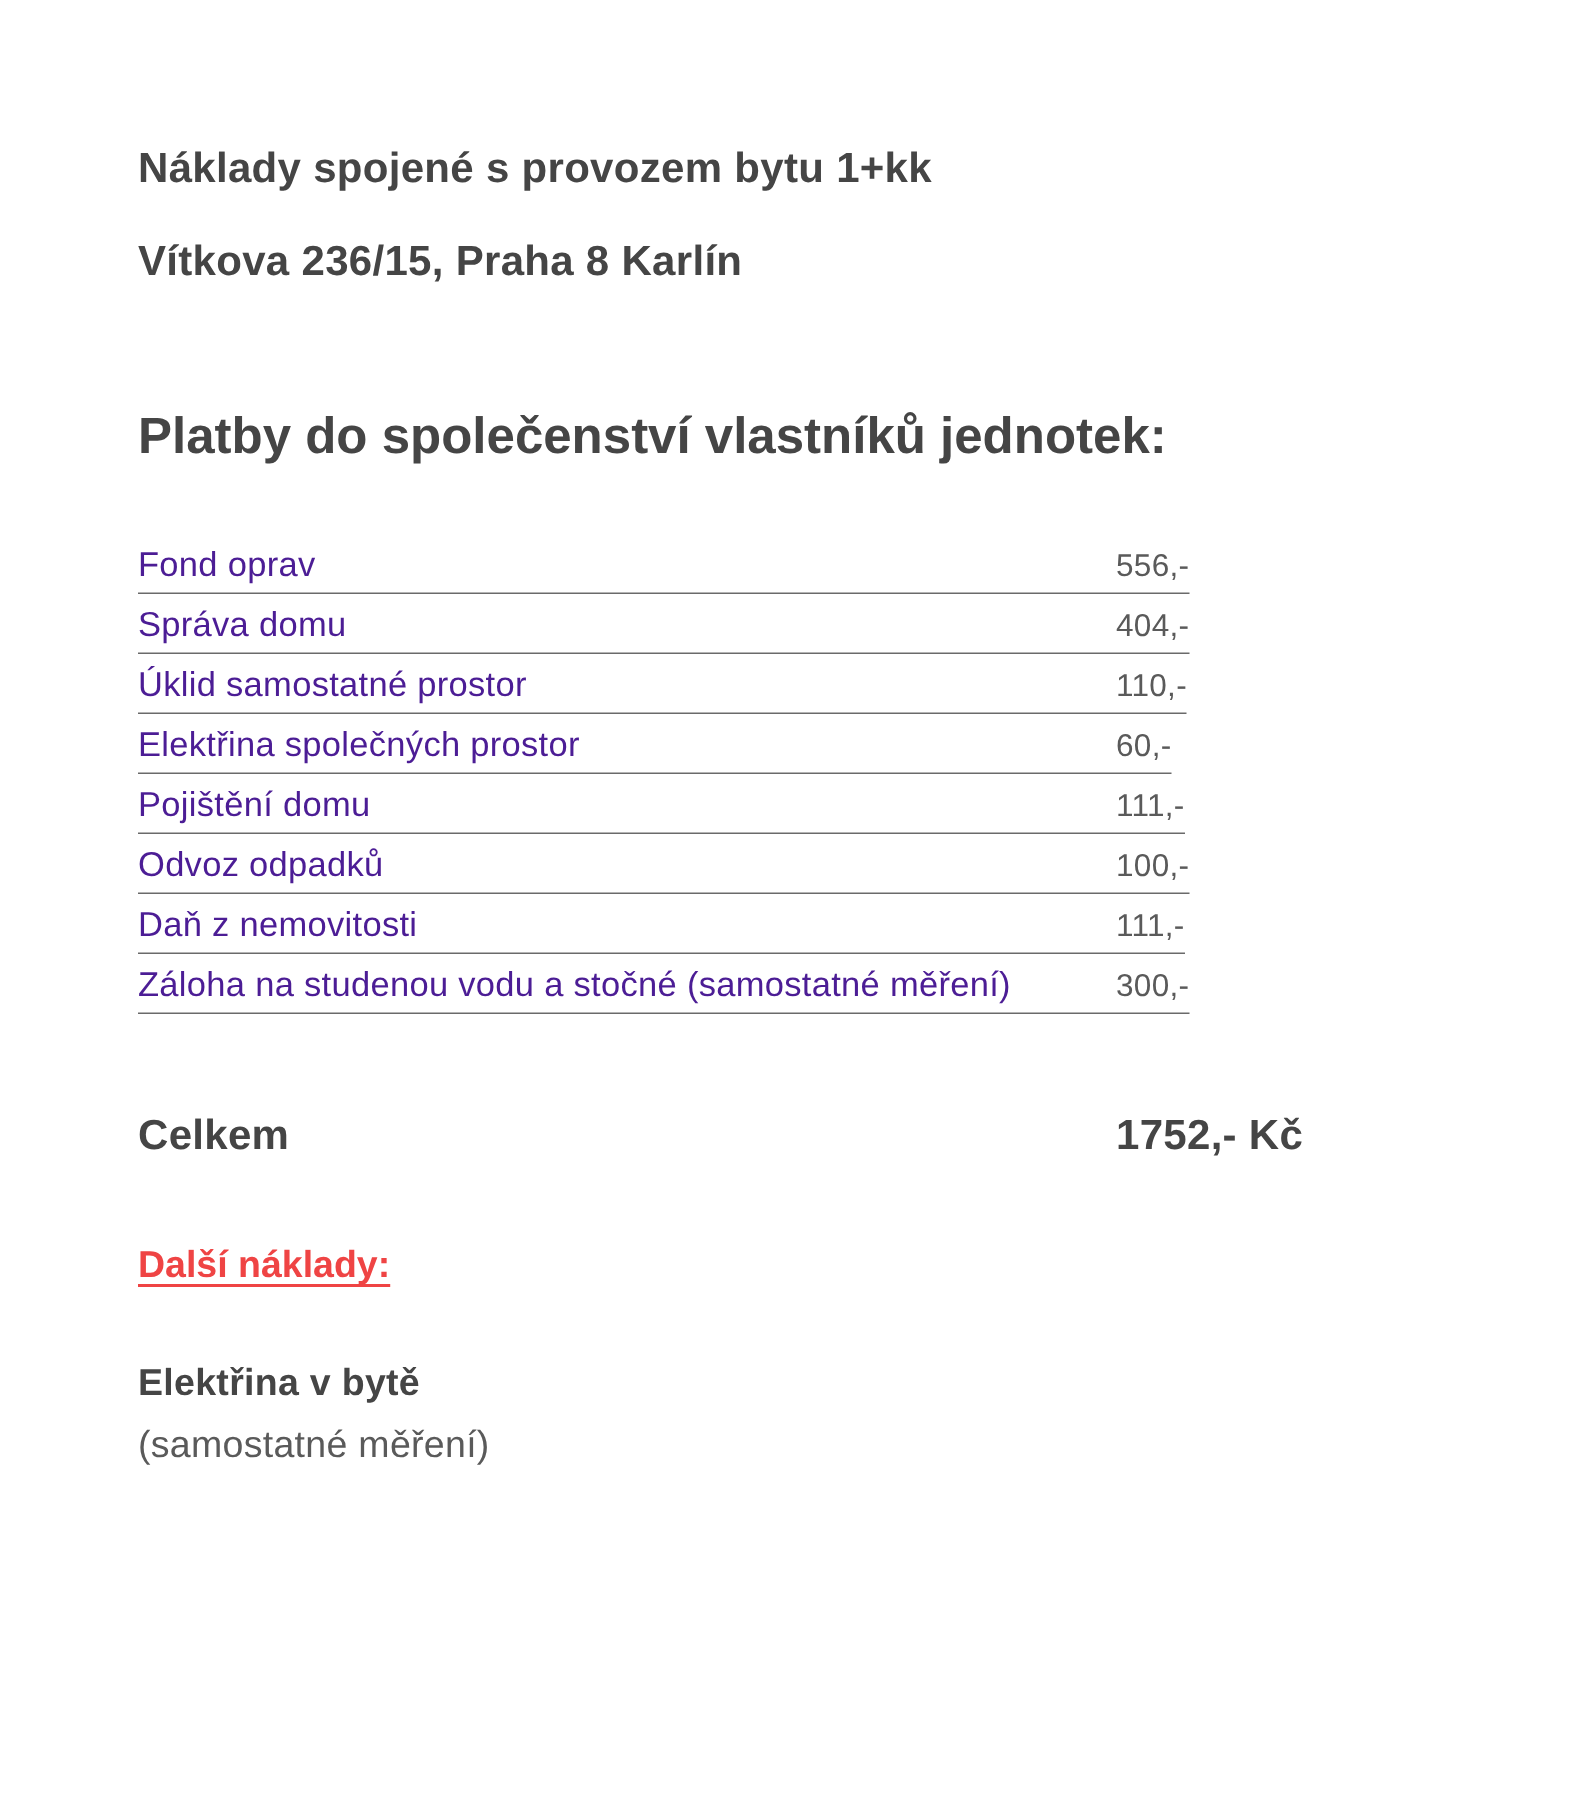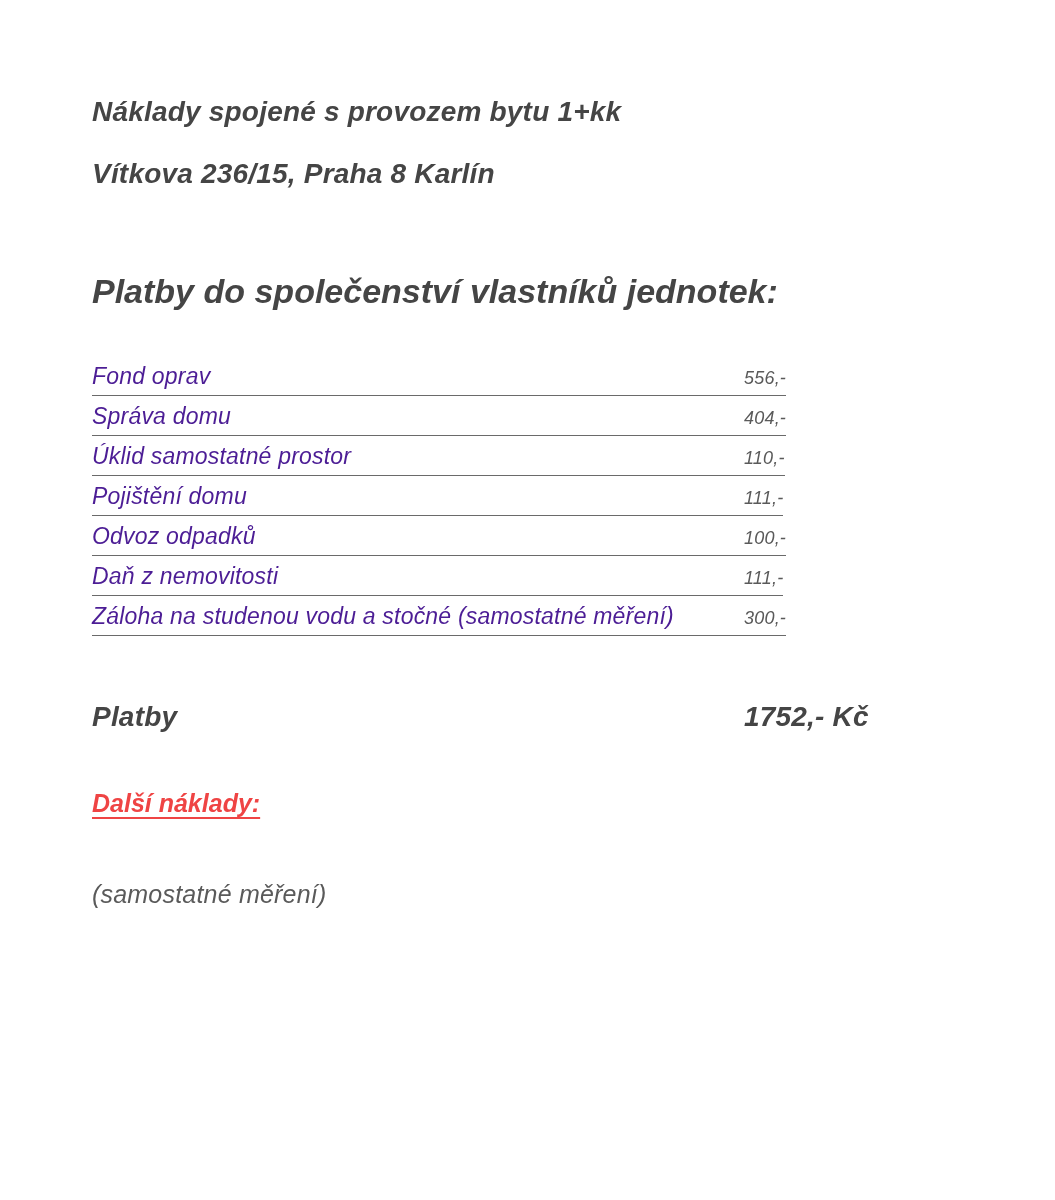--- a/index.html
+++ b/index.html
@@ -13,21 +13,20 @@
     font-family: "Liberation Sans", sans-serif;
     color: #555555;
     overflow: hidden;
   }
   .page {
     box-sizing: border-box;
     width: 1055px;
     height: 912px;
     padding: 96px 0 0 92px;
     background: #ffffff;
-    font-style: italic;
   }
   .doc-title {
     font-size: 28px;
     font-weight: 700;
     color: #454545;
     letter-spacing: 0.2px;
     margin: 0 0 30px 0;
     line-height: 1.15;
   }
   .doc-subtitle {
@@ -60,21 +59,21 @@
   .fee-label {
     display: inline-block;
     min-width: 652px;
     font-size: 23px;
     font-weight: 400;
     color: #4c1d95;
     letter-spacing: 0.2px;
   }
   .fee-amount {
     display: inline-block;
-    font-size: 18px;
+    font-size: 21px;
     font-weight: 400;
     color: #5a5a5a;
     letter-spacing: 0.2px;
   }
   .total-row {
     margin-top: 58px;
     white-space: nowrap;
   }
   .total-label {
     display: inline-block;
@@ -148,20 +147,25 @@
         <span class="fee-label">Správa domu</span><span class="fee-amount">404,-</span>
       </span>
     </div>
     <div class="fee-row-line">
       <span class="fee-row">
         <span class="fee-label">Úklid samostatné prostor</span><span class="fee-amount">110,-</span>
       </span>
     </div>
     <div class="fee-row-line">
       <span class="fee-row">
+        <span class="fee-label">Elektřina společných prostor</span><span class="fee-amount">60,-</span>
+      </span>
+    </div>
+    <div class="fee-row-line">
+      <span class="fee-row">
         <span class="fee-label">Pojištění domu</span><span class="fee-amount">111,-</span>
       </span>
     </div>
     <div class="fee-row-line">
       <span class="fee-row">
         <span class="fee-label">Odvoz odpadků</span><span class="fee-amount">100,-</span>
       </span>
     </div>
     <div class="fee-row-line">
       <span class="fee-row">
@@ -169,23 +173,24 @@
       </span>
     </div>
     <div class="fee-row-line">
       <span class="fee-row">
         <span class="fee-label">Záloha na studenou vodu a stočné (samostatné měření)</span><span class="fee-amount">300,-</span>
       </span>
     </div>
   </div>
 
   <div class="total-row">
-    <span class="total-label">Platby</span><span class="total-amount">1752,- Kč</span>
+    <span class="total-label">Celkem</span><span class="total-amount">1752,- Kč</span>
   </div>
 
   <div>
     <span class="other-heading">Další náklady:</span>
     <div class="other-row">
+      <span class="other-label">Elektřina v bytě</span>
     </div>
     <div class="other-subnote">(samostatné měření)</div>
   </div>
 
 </div>
 
 </body></html>

